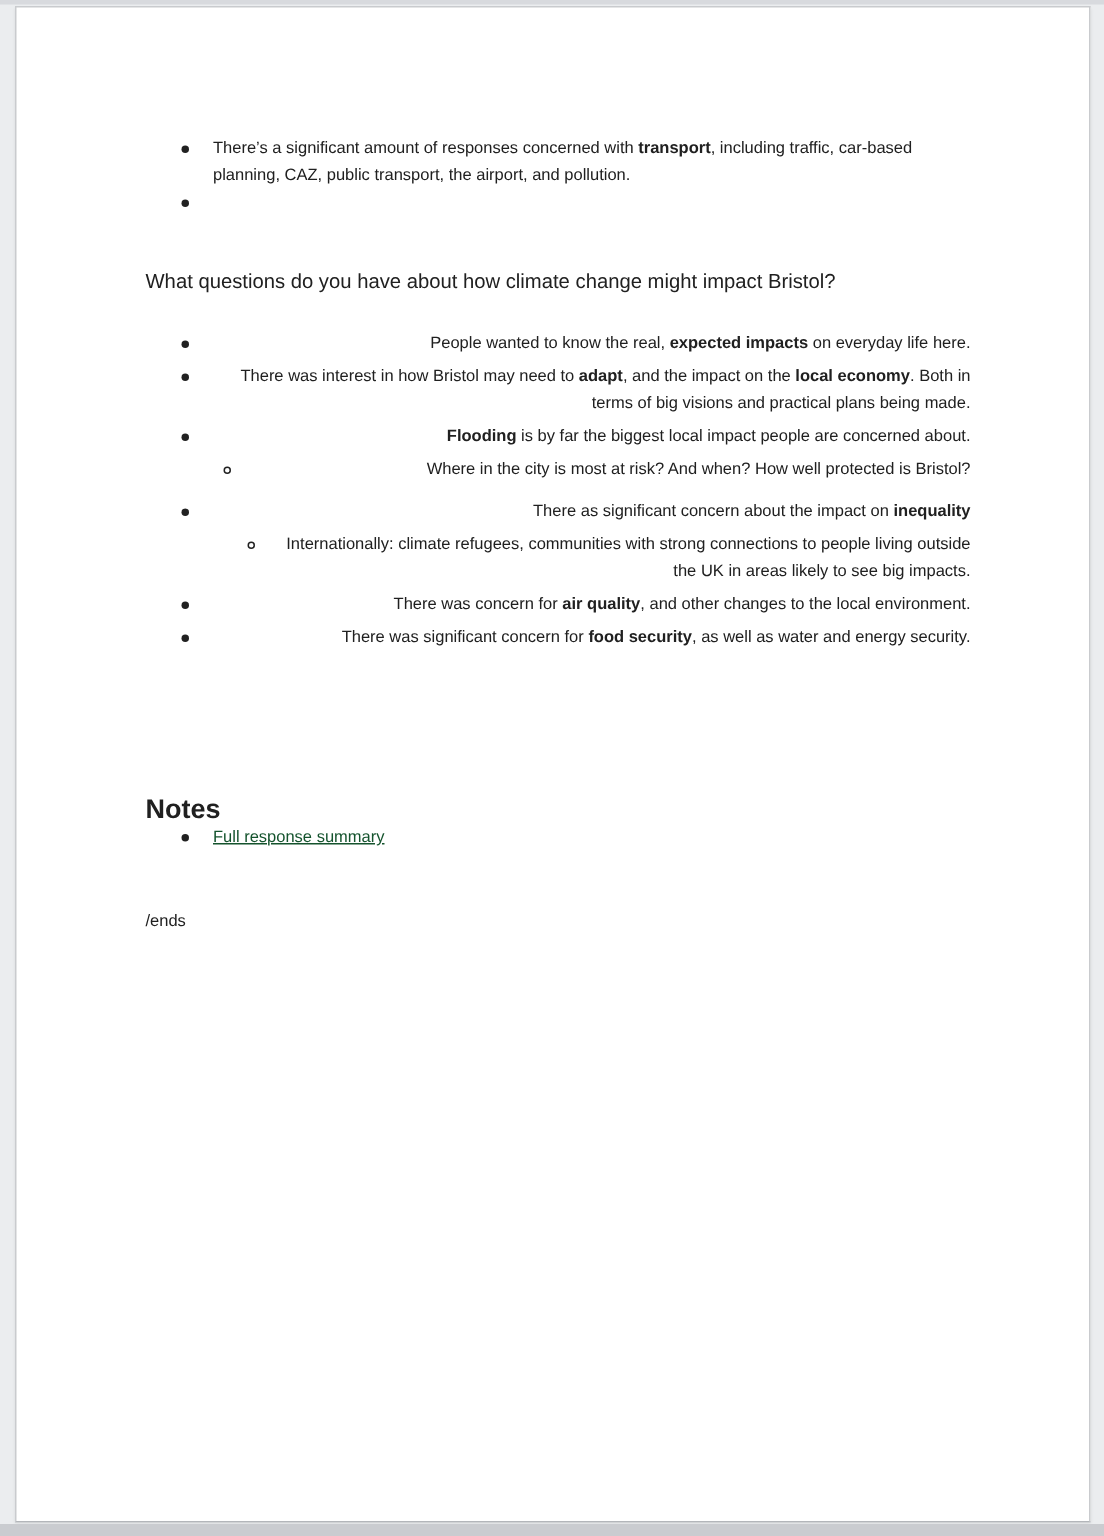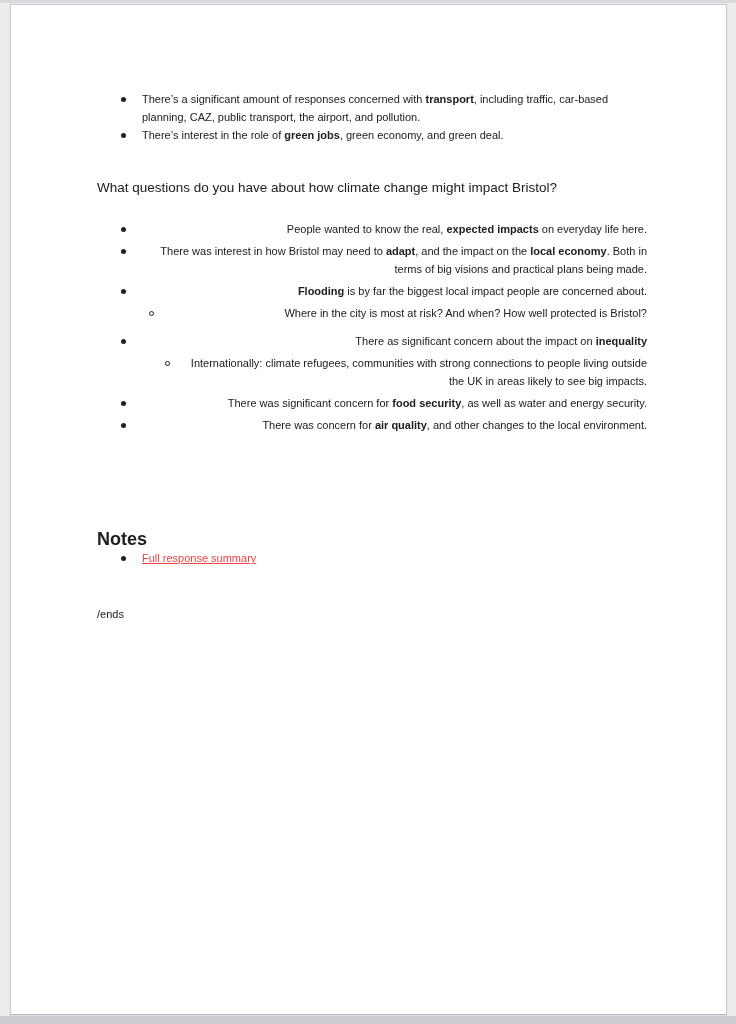--- a/index.html
+++ b/index.html
@@ -70,48 +70,48 @@
     border-radius: 50%;
     box-sizing: border-box;
   }
   .bullet.filled { background: #212121; }
   .bullet.hollow { border: 1px solid #212121; background: transparent; }
   .ind1 > .bullet { left: 24px; }
   .ind2 > .bullet { left: 52px; }
   .ind3 > .bullet { left: 68px; }
   .b { font-weight: 700; }
   a.doc-link {
-    color: #ef4444;
+    color: #14532d;
     text-decoration: underline;
     cursor: pointer;
   }
 </style>
 </head>
 <body>
 
 <div class="viewport-top-shadow"></div>
 
 <div class="paper">
 
   <div class="block sec1">
       <div class="li ind1"><span class="bullet filled"></span><span><span>There’s a significant amount of responses concerned with </span><span class="b">transport</span><span>, including traffic, car-based planning, CAZ, public transport, the airport, and pollution.</span></span></div>
-      <div class="li ind1"><span class="bullet filled"></span><span><span>There’s interest in the role of </span><span class="b">green jobs</span><span>, green economy, and green deal.</span></span></div>
+      <div class="li ind1"><span class="bullet filled"></span></div>
     </div>
 
   <div class="block doc-heading">What questions do you have about how climate change might impact Bristol?</div>
 
   <div class="block sec2">
       <div class="li ind1"><span class="bullet filled"></span><span><span>People wanted to know the real, </span><span class="b">expected impacts</span><span> on everyday life here.</span></span></div>
       <div class="li ind1"><span class="bullet filled"></span><span><span>There was interest in how Bristol may need to </span><span class="b">adapt</span><span>, and the impact on the </span><span class="b">local economy</span><span>. Both in terms of big visions and practical plans being made.</span></span></div>
       <div class="li ind1"><span class="bullet filled"></span><span><span class="b">Flooding</span><span> is by far the biggest local impact people are concerned about.</span></span></div>
       <div class="li ind2 extra-gap"><span class="bullet hollow"></span><span><span>Where in the city is most at risk? And when? How well protected is Bristol?</span></span></div>
       <div class="li ind1"><span class="bullet filled"></span><span><span>There as significant concern about the impact on </span><span class="b">inequality</span></span></div>
       <div class="li ind3"><span class="bullet hollow"></span><span><span>Internationally: climate refugees, communities with strong connections to people living outside the UK in areas likely to see big impacts.</span></span></div>
+      <div class="li ind1"><span class="bullet filled"></span><span><span>There was concern for </span><span class="b">air quality</span><span>, and other changes to the local environment.</span></span></div>
       <div class="li ind1"><span class="bullet filled"></span><span><span>There was significant concern for </span><span class="b">food security</span><span>, as well as water and energy security.</span></span></div>
-      <div class="li ind1"><span class="bullet filled"></span><span><span>There was concern for </span><span class="b">air quality</span><span>, and other changes to the local environment.</span></span></div>
     </div>
 
   <div class="block notes-title">Notes</div>
 
   <div class="block notes-list">
     <div class="li ind1">
       <span class="bullet filled"></span>
       <a class="doc-link">Full response summary</a>
     </div>
   </div>

